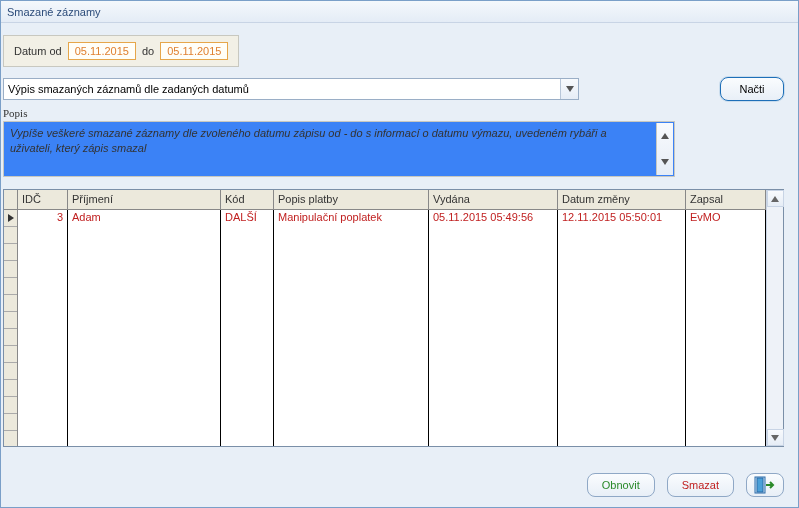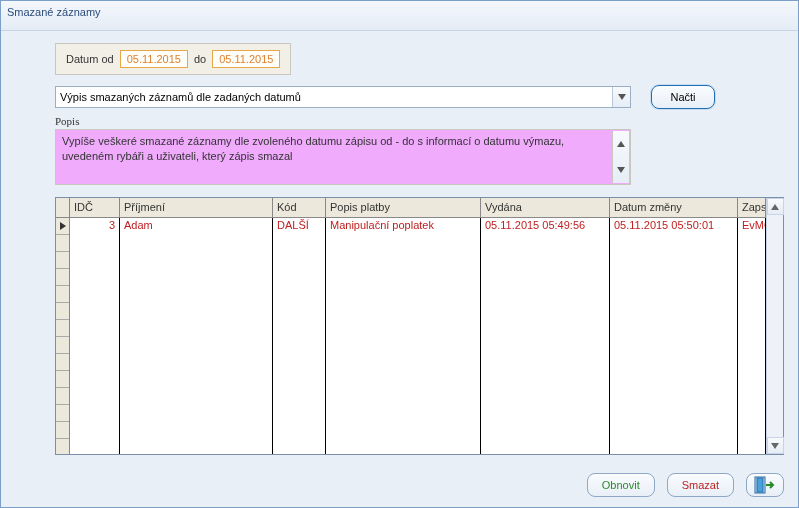--- a/index.html
+++ b/index.html
@@ -4,44 +4,44 @@
 <style>
   * { box-sizing: border-box; font-family: Tahoma, Arial, sans-serif; font-size: 11px; }
   body { margin: 0; background: #fff; }
   .window {
     width: 799px; height: 508px;
     background: #e8eff7;
     border: 1px solid #7a9fc8;
     position: relative;
   }
   .titlebar {
-    height: 30px; line-height: 22px;
+    height: 22px; line-height: 22px;
     padding-left: 6px;
     color: #2c4c7a;
     background: linear-gradient(#f4f8fc, #e4ecf6);
     border-bottom: 1px solid #c8d4e5;
   }
-  .content { padding: 12px 14px 0 25px; margin-left: 29px; }
+  .content { padding: 12px 14px 0 2px; }
   .date-panel {
     display: inline-flex; align-items: center;
     background: #f2f0e6;
     border: 1px solid #c8c8c0;
     padding: 6px 10px;
     gap: 6px;
   }
   .date-panel label { color: #333; }
   .date-box {
     border: 1px solid #e6a64a;
     background: #fffef8;
     color: #e08030;
     padding: 2px 6px;
     min-width: 64px;
     text-align: left;
   }
-  .row2 { margin-top: 10px; display: flex; gap: 20px; align-items: center; }
+  .row2 { margin-top: 10px; display: flex; gap: 20px; align-items: center; justify-content: space-between; }
   .combo {
     position: relative; width: 576px; height: 22px;
     background: #fff; border: 1px solid #9aaec6;
     display: flex; align-items: center; padding-left: 4px;
   }
   .combo .arrow {
     position: absolute; right: 0; top: 0; bottom: 0; width: 18px;
     border-left: 1px solid #b8c6d8;
     background: linear-gradient(#f8fafd,#e6edf6);
     display: flex; align-items: center; justify-content: center;
@@ -52,26 +52,27 @@
     background: linear-gradient(#fafcfe,#e8eff7);
     border: 1px solid #8fa8c6; border-radius: 8px;
     display: inline-flex; align-items: center; justify-content: center;
     cursor: pointer;
   }
   .btn.primary { border: 1px solid #1e6fb8; box-shadow: 0 0 0 1px rgba(30,111,184,0.15); }
   .popis-label { margin-top: 6px; color: #333; font-family: Liberation Serif, serif; }
   .desc-area {
     position: relative;
     margin-top: 2px;
-    width: 576px; height: 56px;
-    background: #f0abfc;
+    width: 672px; height: 56px;
+    background: #3b82f6;
     border: 1px solid #c8c8c0;
     padding: 4px 22px 4px 6px;
     line-height: 1.35;
     color: #333;
+    font-style: italic;
   }
   .desc-area .spin {
     position: absolute; right: 1px; top: 1px; bottom: 1px; width: 17px;
     background: linear-gradient(#f8fafd,#e6edf6);
     border-left: 1px solid #c8c8c0;
     display: flex; flex-direction: column;
   }
   .desc-area .spin div { flex:1; display:flex; align-items:center; justify-content:center; }
   .desc-area .spin svg { width: 8px; height: 6px; }
   .grid-wrap {
@@ -193,21 +194,21 @@
           <div class="col col-w5">Datum změny</div>
           <div class="col col-w6">Zapsal</div>
         </div>
         <div class="grid-body">
           <div class="grid-row">
             <div class="cell num col-w0">3</div>
             <div class="cell col-w1">Adam</div>
             <div class="cell col-w2">DALŠÍ</div>
             <div class="cell col-w3">Manipulační poplatek</div>
             <div class="cell col-w4">05.11.2015 05:49:56</div>
-            <div class="cell col-w5">05.11.2015 05:50:01</div>
+            <div class="cell col-w5">12.11.2015 05:50:01</div>
             <div class="cell col-w6">EvMO</div>
           </div>
           <div class="grid-vlines">
             <div class="col-w0"></div>
               <div class="col-w1"></div>
               <div class="col-w2"></div>
             <div class="col-w3"></div>
               <div class="col-w4"></div>
               <div class="col-w5"></div>
               <div class="col-w6"></div>

